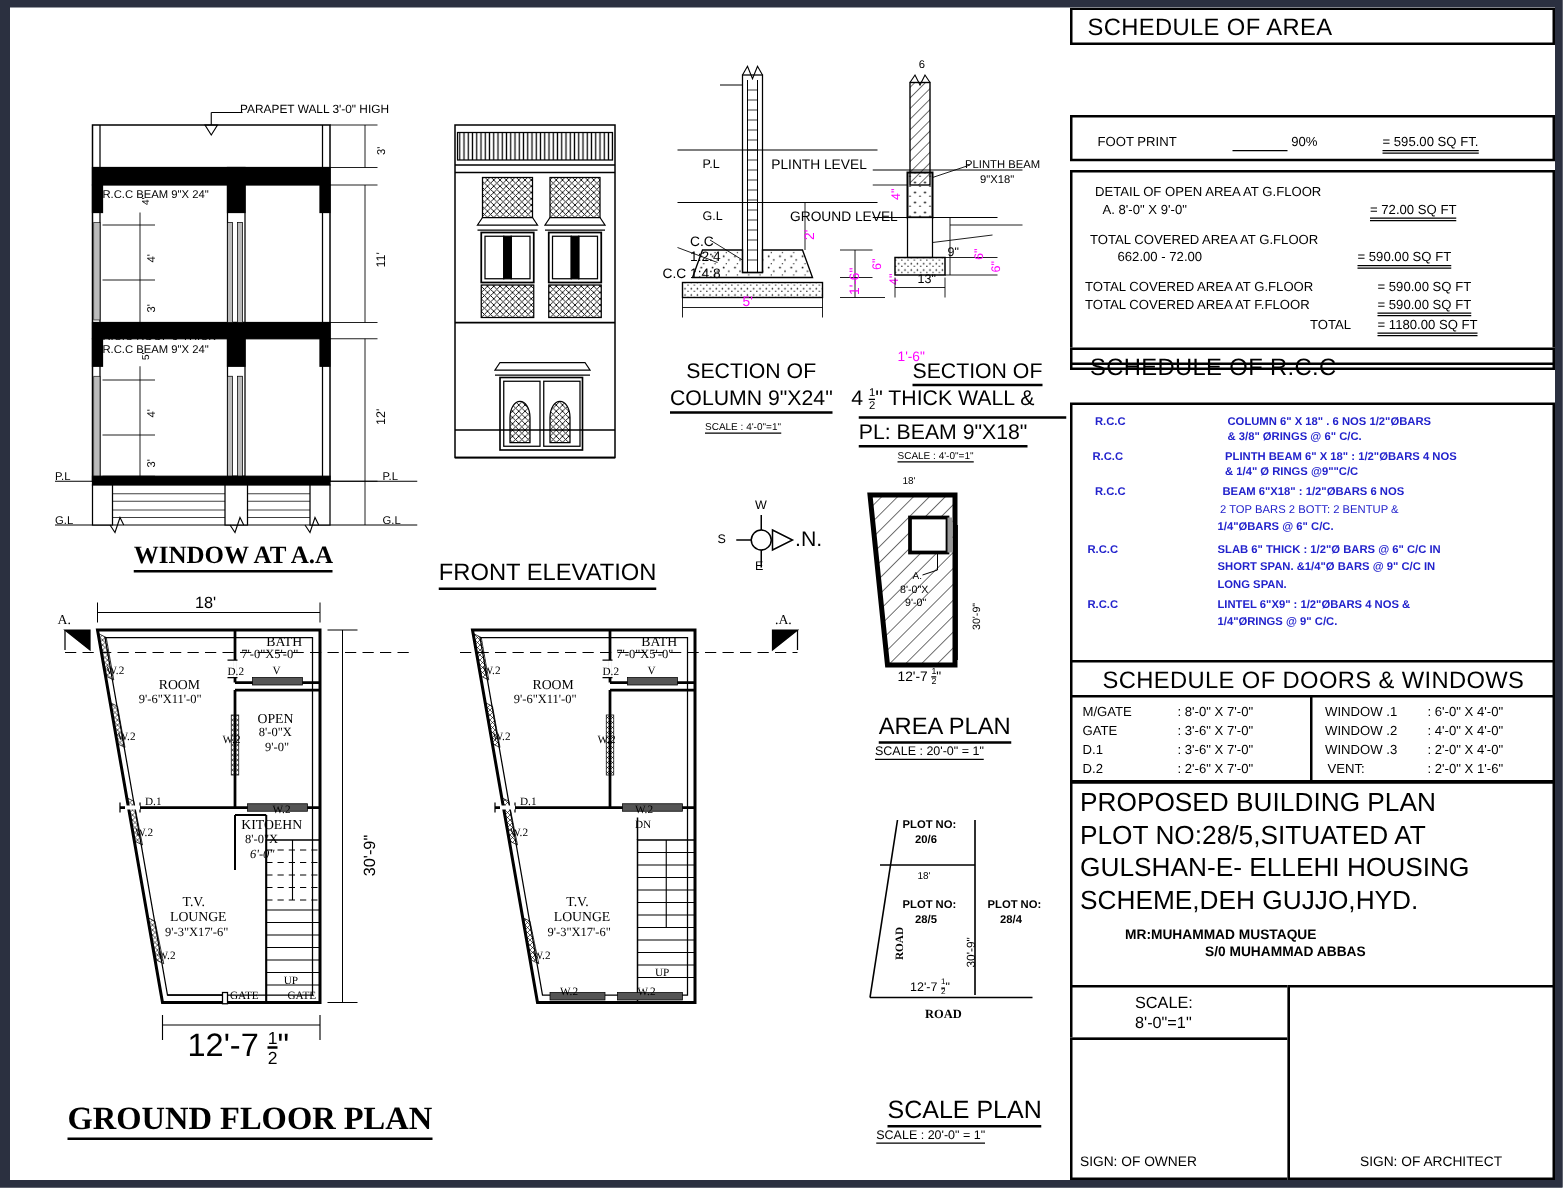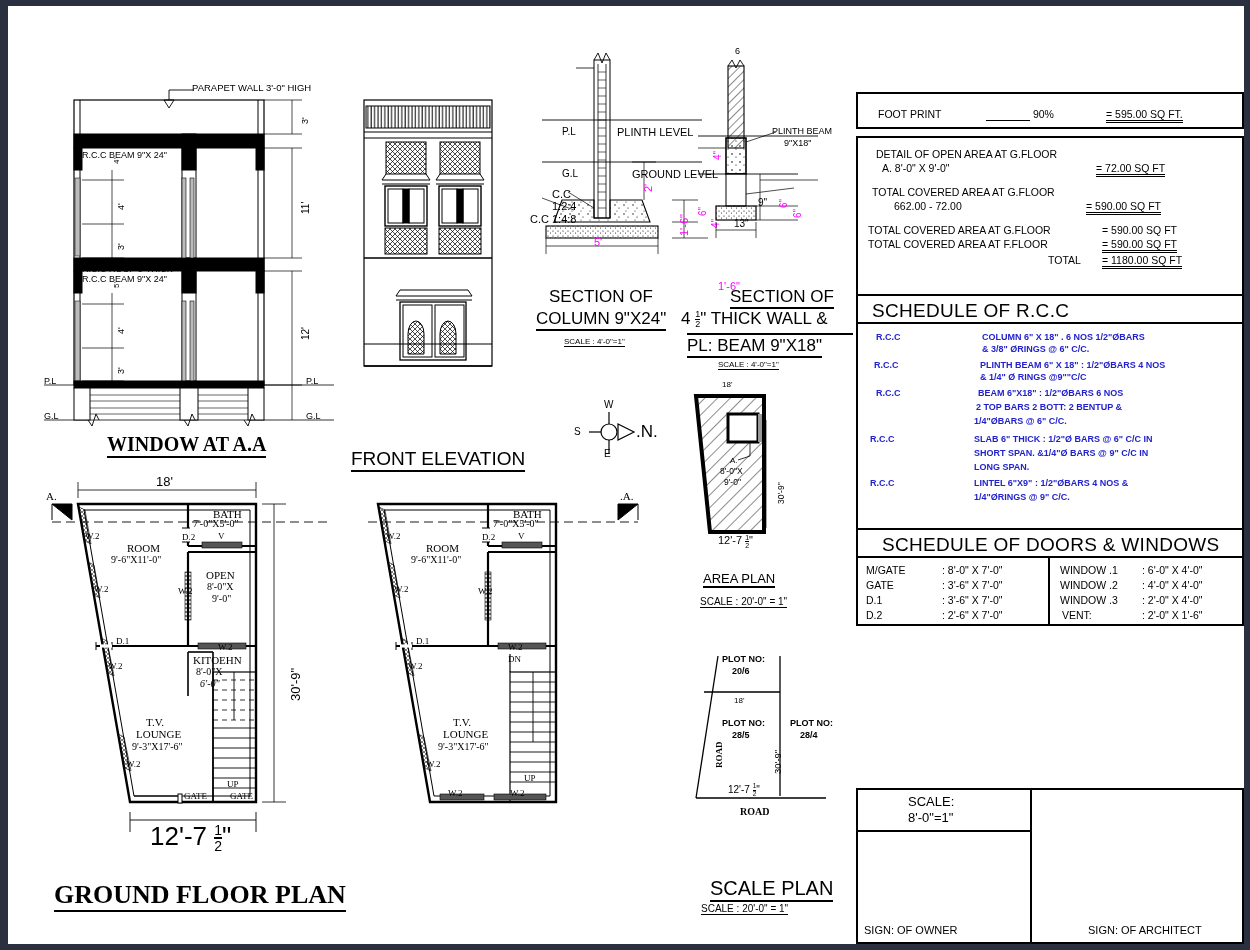--- a/index.html
+++ b/index.html
@@ -358,21 +358,21 @@
       <line x1="86" y1="36" x2="86" y2="144" stroke="#000" stroke-width="0.7"></line>
     </g>
   </svg>
   <div class="t sans" style="left:42px;top:-4px;font-size:8px;">18'</div>
   <div class="t sans vert" style="left:96px;top:120px;font-size:8.5px;">30'-9"</div>
   <div class="t sans" style="left:38px;top:150px;font-size:11px;">12'-7 <span style="display:inline-block;vertical-align:middle;font-size:7px;line-height:1;text-align:center;"><span style="display:block;border-bottom:1px solid #000;">1</span><span style="display:block;">2</span></span>"</div>
   <div class="t sans" style="left:50px;top:72px;font-size:8px;">A.</div>
   <div class="t sans" style="left:40px;top:82px;font-size:8.5px;">8'-0"X</div>
   <div class="t sans" style="left:44px;top:93px;font-size:8.5px;">9'-0"</div>
 </div>
-<div class="t sans ul" style="left:695px;top:565px;font-size:13px;">AREA PLAN</div>
+<div class="t sans ul" style="left:695px;top:565px;font-size:19px;">AREA PLAN</div>
 <div class="t sans ul1" style="left:692px;top:590px;font-size:10px;">SCALE : 20'-0" = 1"</div>
 
 <div class="abs" style="left:676px;top:640px;width:160px;height:200px;">
   <svg width="160" height="200" viewBox="0 0 160 200">
     <g stroke="#000" fill="none" stroke-width="1.3">
       <line x1="34" y1="10" x2="12" y2="152"></line>
       <line x1="20" y1="46" x2="96" y2="46"></line>
       <line x1="96" y1="10" x2="96" y2="150"></line>
       <line x1="12" y1="152" x2="142" y2="152"></line>
     </g>
@@ -599,55 +599,58 @@
   <div class="t serif" style="left:48px;top:160px;font-size:9px;">D.1</div>
   <div class="t serif" style="left:140px;top:178px;font-size:9px;">DN</div>
   <div class="t serif" style="left:85px;top:240px;font-size:11px;">T.V.</div>
   <div class="t serif" style="left:75px;top:252px;font-size:11px;">LOUNGE</div>
   <div class="t serif" style="left:70px;top:265px;font-size:10px;">9'-3"X17'-6"</div>
   <div class="t serif" style="left:156px;top:297px;font-size:9px;">UP</div>
 </div>
 
 <div class="panel">
 
+  <div class="box" style="left:0px;top:0px;width:388px;height:30px;">
+    <div class="t sans hdr" style="left:12px;top:4px;">SCHEDULE OF AREA</div>
+  </div>
   <div class="box" style="left:0px;top:86px;width:388px;height:37px;">
     <div class="t sans sm" style="left:20px;top:14px;">FOOT PRINT</div>
     <div class="t sans sm" style="left:128px;top:14px;"><span class="u1" style="width:44px;">&nbsp;</span> <span>90%</span></div>
     <div class="t sans sm" style="left:248px;top:14px;"><span class="u2">=   595.00 SQ FT.</span></div>
   </div>
   <div class="box" style="left:0px;top:130px;width:388px;height:160px;">
     <div class="t sans sm" style="left:18px;top:10px;">DETAIL OF OPEN AREA AT G.FLOOR</div>
     <div class="t sans sm" style="left:24px;top:24px;">A.          8'-0"   X    9'-0"</div>
     <div class="t sans sm" style="left:238px;top:24px;"><span class="u2">= 72.00  SQ FT</span></div>
     <div class="t sans sm" style="left:14px;top:48px;">TOTAL COVERED AREA AT G.FLOOR</div>
     <div class="t sans sm" style="left:36px;top:62px;">662.00   -   72.00</div>
     <div class="t sans sm" style="left:228px;top:62px;"><span class="u2">= 590.00   SQ FT</span></div>
     <div class="t sans sm" style="left:10px;top:86px;">TOTAL COVERED AREA AT G.FLOOR</div>
     <div class="t sans sm" style="left:244px;top:86px;">= 590.00 SQ FT</div>
     <div class="t sans sm" style="left:10px;top:100px;">TOTAL COVERED AREA AT F.FLOOR</div>
     <div class="t sans sm" style="left:244px;top:100px;"><span class="u2">=  590.00 SQ FT</span></div>
     <div class="t sans sm" style="left:190px;top:116px;">TOTAL</div>
     <div class="t sans sm" style="left:244px;top:116px;"><span class="u2">= 1180.00 SQ FT</span></div>
   </div>
 
-  <div class="box" style="left:0px;top:288px;width:388px;height:30px;">
+  <div class="box" style="left:0px;top:272px;width:388px;height:14px;">
     <div class="t sans hdr" style="left:14px;top:4px;">SCHEDULE OF R.C.C</div>
   </div>
   <div class="box" style="left:0px;top:316px;width:388px;height:208px;">
     <div class="t sans blue xs" style="left:18px;top:8px;font-weight:700;">R.C.C</div>
     <div class="t sans blue xs" style="left:124px;top:8px;font-weight:700;">COLUMN 6" X 18"  . 6 NOS 1/2"ØBARS</div>
     <div class="t sans blue xs" style="left:124px;top:20px;font-weight:700;">&amp; 3/8" ØRINGS @ 6" C/C.</div>
 
     <div class="t sans blue xs" style="left:16px;top:36px;font-weight:700;">R.C.C</div>
     <div class="t sans blue xs" style="left:122px;top:36px;font-weight:700;">PLINTH BEAM 6" X 18"  :  1/2"ØBARS 4 NOS</div>
     <div class="t sans blue xs" style="left:122px;top:48px;font-weight:700;">&amp; 1/4" Ø RINGS @9""C/C</div>
 
     <div class="t sans blue xs" style="left:18px;top:64px;font-weight:700;">R.C.C</div>
     <div class="t sans blue xs" style="left:120px;top:64px;font-weight:700;">BEAM 6"X18" : 1/2"ØBARS 6 NOS</div>
-    <div class="t sans blue xs" style="left:118px;top:78px;font-weight:700;">2 TOP BARS 2 BOTT: 2 BENTUP &amp;</div>
+    <div class="t sans blue xs" style="left:118px;top:78px;font-weight:400;">2 TOP BARS 2 BOTT: 2 BENTUP &amp;</div>
     <div class="t sans blue xs" style="left:116px;top:92px;font-weight:700;">1/4"ØBARS @ 6" C/C.</div>
 
     <div class="t sans blue xs" style="left:12px;top:110px;font-weight:700;">R.C.C</div>
     <div class="t sans blue xs" style="left:116px;top:110px;font-weight:700;">SLAB  6" THICK : 1/2"Ø BARS @ 6" C/C IN</div>
     <div class="t sans blue xs" style="left:116px;top:124px;font-weight:700;">SHORT SPAN. &amp;1/4"Ø BARS @ 9" C/C IN</div>
     <div class="t sans blue xs" style="left:116px;top:138px;font-weight:700;">LONG SPAN.</div>
 
     <div class="t sans blue xs" style="left:12px;top:154px;font-weight:700;">R.C.C</div>
     <div class="t sans blue xs" style="left:116px;top:154px;font-weight:700;">LINTEL  6"X9" : 1/2"ØBARS 4 NOS &amp;</div>
     <div class="t sans blue xs" style="left:116px;top:168px;font-weight:700;">1/4"ØRINGS @  9" C/C.</div>
@@ -670,20 +673,28 @@
     <div class="t sans sm" style="left:10px;top:6px;">WINDOW  .1</div>
     <div class="t sans sm" style="left:92px;top:6px;">: 6'-0" X 4'-0"</div>
     <div class="t sans sm" style="left:10px;top:21px;">WINDOW  .2</div>
     <div class="t sans sm" style="left:92px;top:21px;">: 4'-0" X  4'-0"</div>
     <div class="t sans sm" style="left:10px;top:36px;">WINDOW  .3</div>
     <div class="t sans sm" style="left:92px;top:36px;">: 2'-0" X  4'-0"</div>
     <div class="t sans sm" style="left:12px;top:51px;">VENT:</div>
     <div class="t sans sm" style="left:92px;top:51px;">: 2'-0" X 1'-6"</div>
   </div>
 
+  <div class="box" style="left:0px;top:618px;width:388px;height:166px;border-top-width:3px;">
+    <div class="t sans" style="left:6px;top:4px;font-size:21px;">PROPOSED BUILDING PLAN</div>
+    <div class="t sans" style="left:6px;top:30px;font-size:21px;">PLOT NO:28/5,SITUATED AT</div>
+    <div class="t sans" style="left:6px;top:56px;font-size:21px;">GULSHAN-E- ELLEHI HOUSING</div>
+    <div class="t sans" style="left:6px;top:82px;font-size:21px;">SCHEME,DEH GUJJO,HYD.</div>
+    <div class="t sans" style="left:42px;top:115px;font-size:11px;font-weight:700;">MR:MUHAMMAD MUSTAQUE</div>
+    <div class="t sans" style="left:106px;top:129px;font-size:11px;font-weight:700;">S/0 MUHAMMAD ABBAS</div>
+  </div>
 
   <div class="box" style="left:0px;top:782px;width:176px;height:44px;">
     <div class="t sans" style="left:50px;top:4px;font-size:13px;">SCALE:</div>
     <div class="t sans" style="left:50px;top:20px;font-size:13px;">8'-0"=1"</div>
   </div>
   <div class="box" style="left:0px;top:824px;width:176px;height:114px;">
     <div class="t sans" style="left:6px;top:92px;font-size:11px;">SIGN: OF OWNER</div>
   </div>
   <div class="box" style="left:174px;top:782px;width:214px;height:156px;">
     <div class="t sans" style="left:56px;top:134px;font-size:11px;">SIGN: OF ARCHITECT</div>

